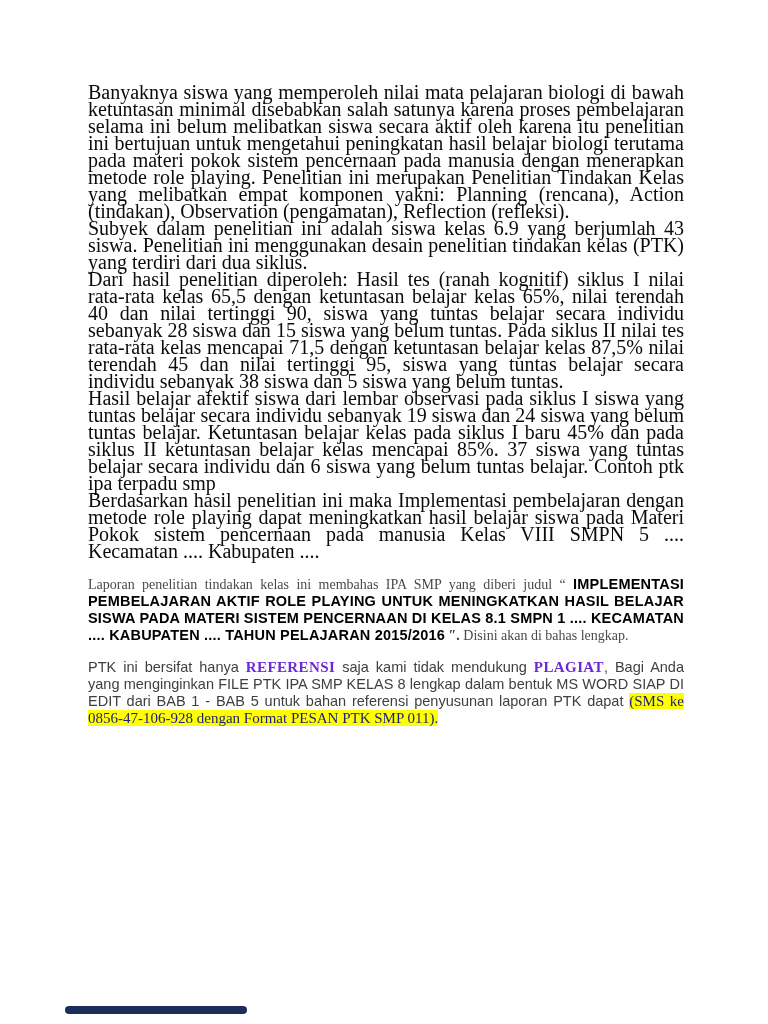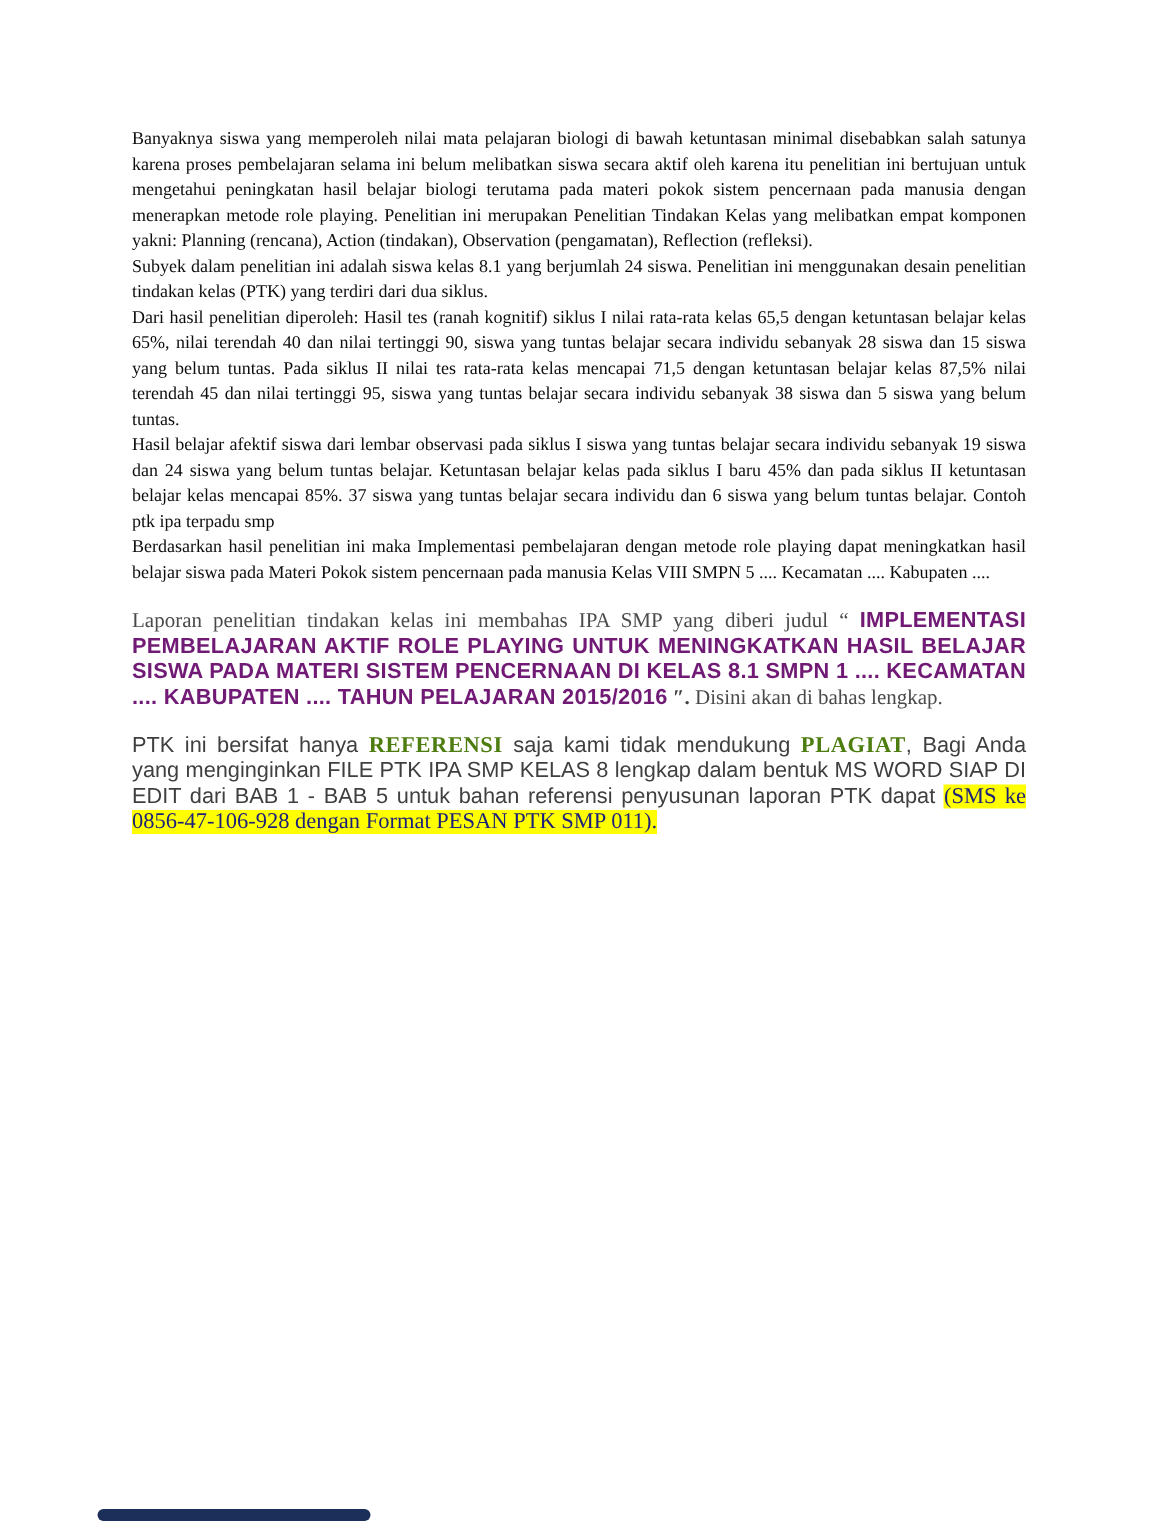--- a/index.html
+++ b/index.html
@@ -12,53 +12,53 @@
     font-family: "Liberation Serif", serif;
   }
   .content {
     position: absolute;
     left: 88px;
     top: 84px;
     width: 596px;
   }
   .content p { margin: 0; text-align: justify; }
   .abstract {
-    font-size: 12px;
+    font-size: 20px;
     line-height: 17px;
     color: #0b0b0b;
   }
   .title-para {
     margin-top: 16px !important;
     font-size: 14px;
     line-height: 17px;
     color: #4a4a4a;
   }
   .title-bold {
     font-family: "Liberation Sans", sans-serif;
     font-weight: bold;
     font-size: 14.5px;
-    color: #701a75;
+    color: #000000;
     letter-spacing: 0.2px;
   }
   .closing-quote {
     font-weight: bold;
     color: #3d3d3d;
   }
   .promo {
     margin-top: 15px !important;
     font-family: "Liberation Sans", sans-serif;
     font-size: 14.5px;
     line-height: 17px;
     color: #3f3f3f;
   }
   .bold-serif {
     font-family: "Liberation Serif", serif;
     font-weight: bold;
     font-size: 15px;
-    color: #4d7c0f;
+    color: #6d28d9;
     letter-spacing: 0.4px;
   }
   .highlight {
     background: #ffff00;
     color: #1a1f7c;
     font-family: "Liberation Serif", serif;
     font-size: 15px;
   }
   .loader-bar {
     position: absolute;
@@ -71,21 +71,21 @@
   }
 </style>
 </head>
 <body>
 
 <div class="page">
   <div class="content">
 
     <p class="abstract">Banyaknya siswa yang memperoleh nilai mata pelajaran biologi di bawah ketuntasan minimal disebabkan salah satunya karena proses pembelajaran selama ini belum melibatkan siswa secara aktif oleh karena itu penelitian ini bertujuan untuk mengetahui peningkatan hasil belajar biologi terutama pada materi pokok sistem pencernaan pada manusia dengan menerapkan metode role playing. Penelitian ini merupakan Penelitian Tindakan Kelas yang melibatkan empat komponen yakni: Planning (rencana), Action (tindakan), Observation (pengamatan), Reflection (refleksi).</p>
 
-    <p class="abstract">Subyek dalam penelitian ini adalah siswa kelas 8.1 yang berjumlah 24 siswa. Penelitian ini menggunakan desain penelitian tindakan kelas (PTK) yang terdiri dari dua siklus.</p>
+    <p class="abstract">Subyek dalam penelitian ini adalah siswa kelas 6.9 yang berjumlah 43 siswa. Penelitian ini menggunakan desain penelitian tindakan kelas (PTK) yang terdiri dari dua siklus.</p>
 
     <p class="abstract">Dari hasil penelitian diperoleh: Hasil tes (ranah kognitif) siklus I nilai rata-rata kelas 65,5 dengan ketuntasan belajar kelas 65%, nilai terendah 40 dan nilai tertinggi 90, siswa yang tuntas belajar secara individu sebanyak 28 siswa dan 15 siswa yang belum tuntas. Pada siklus II nilai tes rata-rata kelas mencapai 71,5 dengan ketuntasan belajar kelas 87,5% nilai terendah 45 dan nilai tertinggi 95, siswa yang tuntas belajar secara individu sebanyak 38 siswa dan 5 siswa yang belum tuntas.</p>
 
     <p class="abstract">Hasil belajar afektif siswa dari lembar observasi pada siklus I siswa yang tuntas belajar secara individu sebanyak 19 siswa dan 24 siswa yang belum tuntas belajar. Ketuntasan belajar kelas pada siklus I baru 45% dan pada siklus II ketuntasan belajar kelas mencapai 85%. 37 siswa yang tuntas belajar secara individu dan 6 siswa yang belum tuntas belajar. Contoh ptk ipa terpadu smp</p>
 
     <p class="abstract">Berdasarkan hasil penelitian ini maka Implementasi pembelajaran dengan metode role playing dapat meningkatkan hasil belajar siswa pada Materi Pokok sistem pencernaan pada manusia Kelas VIII SMPN 5 .... Kecamatan .... Kabupaten ....</p>
 
     <p class="title-para"><span>Laporan penelitian tindakan kelas ini membahas IPA SMP yang diberi judul “ </span><span class="title-bold">IMPLEMENTASI PEMBELAJARAN AKTIF ROLE PLAYING UNTUK MENINGKATKAN HASIL BELAJAR SISWA PADA MATERI SISTEM PENCERNAAN DI KELAS 8.1 SMPN 1 .... KECAMATAN .... KABUPATEN .... TAHUN PELAJARAN 2015/2016</span><span class="closing-quote"> ″. </span><span>Disini akan di bahas lengkap.</span></p>
 
     <p class="promo"><span>PTK ini bersifat hanya </span><span class="bold-serif">REFERENSI</span><span> saja kami tidak mendukung </span><span class="bold-serif">PLAGIAT</span><span>, Bagi Anda yang menginginkan FILE PTK IPA SMP KELAS 8 lengkap dalam bentuk MS WORD SIAP DI EDIT dari BAB 1 - BAB 5 untuk bahan referensi penyusunan laporan PTK dapat </span><span class="highlight">(SMS ke 0856-47-106-928 dengan Format PESAN PTK SMP 011).</span></p>

